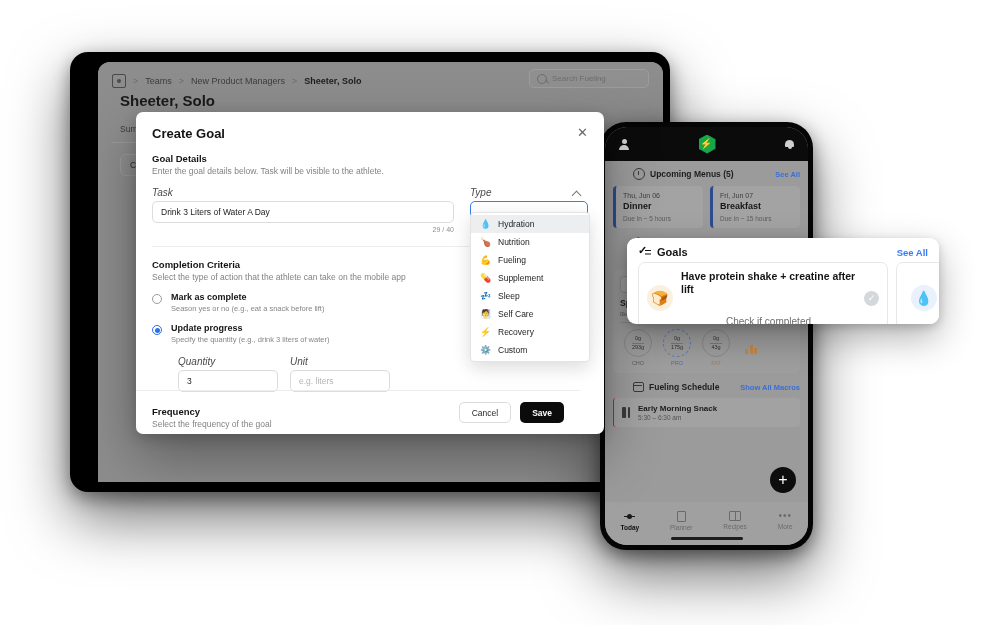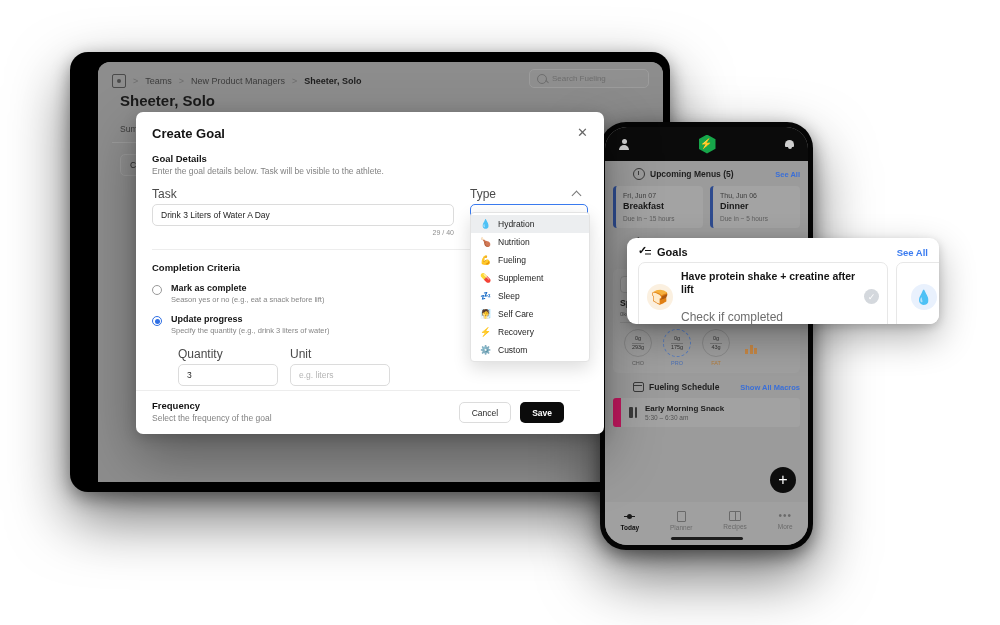--- a/index.html
+++ b/index.html
@@ -137,21 +137,21 @@
   .ring-div{width:12px;height:1px;background:#7d7d7d;margin:1px 0;}
   .ring-bot{font-size:5.5px;color:#333;line-height:1;}
   .ring-lbl{font-size:5.5px;margin-top:3px;color:#5c5c5c;}
   .ring-lbl.cho{color:#5c5c5c;}
   .ring-lbl.pro{color:#4a6fb5;}
   .ring-lbl.fat{color:#b07a3a;}
   .bar-mini{display:flex;align-items:flex-end;gap:1.5px;height:12px;margin-left:4px;}
   .bar-mini i{width:3px;background:#c78846;display:block;}
 
   .fuel-row{
-    background:#a2a2a2;border-left:8px solid #be185d;border-radius:3px;
+    background:#a2a2a2;border-left:1px solid #be185d;border-radius:3px;
     padding:6px 8px;display:flex;align-items:center;gap:7px;margin-top:5px;
   }
   .ic-fork{width:9px;height:11px;position:relative;flex:none;}
   .ic-fork:before{content:"";position:absolute;left:0;top:0;width:3.5px;height:11px;
     background:linear-gradient(#3a3a3a,#3a3a3a) no-repeat;border-radius:1px;}
   .ic-fork:after{content:"";position:absolute;left:6px;top:0;width:2px;height:11px;background:#3a3a3a;border-radius:1px;}
   .fuel-name{font-size:8px;font-weight:bold;color:#1c1c1c;}
   .fuel-time{font-size:6.5px;color:#555;margin-top:1px;}
   .fab{
     position:absolute;right:12px;bottom:52px;width:26px;height:26px;border-radius:50%;
@@ -196,41 +196,41 @@
     padding:7px 8px;display:flex;align-items:center;gap:8px;box-sizing:border-box;
   }
   .goal-card.second{width:56px;justify-content:center;}
   .goal-emoji-wrap{
     width:26px;height:26px;border-radius:50%;background:#fbf0e0;flex:none;
     display:flex;align-items:center;justify-content:center;font-size:14px;
   }
   .goal-emoji-wrap.blue{background:#e9f1fd;}
   .goal-text{flex:1;min-width:0;}
   .goal-name{font-size:10.5px;font-weight:bold;color:#151515;line-height:1.22;}
-  .goal-sub{font-size:12px;color:#6d6d6d;margin-top:14px;}
+  .goal-sub{font-size:10px;color:#6d6d6d;margin-top:20px;text-align:center;}
   .goal-check{
     width:15px;height:15px;border-radius:50%;background:#d4d8dd;flex:none;
     display:flex;align-items:center;justify-content:center;color:#fff;font-size:9px;
   }
 
   
   .modal{
     position:absolute;left:136px;top:112px;width:468px;height:322px;background:#fff;
     border-radius:7px;box-shadow:0 22px 55px rgba(0,0,0,.35), 0 4px 14px rgba(0,0,0,.18);
     overflow:visible;
   }
   .modal-head{
     display:flex;align-items:flex-start;justify-content:space-between;padding:14px 16px 0;
   }
   .modal-title{font-size:13px;font-weight:bold;color:#141414;}
   .modal-close{font-size:13px;color:#666;line-height:1;cursor:pointer;}
   .modal-body{padding:12px 16px 0;}
   .sec-title{font-size:9.5px;font-weight:bold;color:#141414;}
   .sec-desc{font-size:8.5px;color:#828282;margin-top:2px;}
-  .fld-label{font-size:12px;color:#4a4a4a;margin-bottom:3px;}
+  .fld-label{font-size:10px;color:#4a4a4a;margin-bottom:3px;font-style:italic;}
   .row2{display:flex;gap:16px;margin-top:11px;}
   .col-task{flex:1;}
   .col-type{width:118px;flex:none;position:relative;}
   .inp{
     width:100%;height:22px;border:1px solid #dcdcdc;border-radius:5px;background:#fff;
     font-size:8.5px;color:#1b1b1b;padding:0 8px;box-sizing:border-box;font-family:inherit;
     display:flex;align-items:center;
   }
   .inp.focused{border:1.4px solid #3a7bf0;}
   .counter{font-size:7px;color:#8e8e8e;text-align:right;margin-top:3px;}
@@ -323,28 +323,28 @@
         <div class="ph-sec-head">
           <div class="ph-sec-title">
             <span class="ic-clock"></span>
             <span>Upcoming Menus (5)</span>
           </div>
           <span class="ph-link">See All</span>
         </div>
 
         <div class="menu-cards">
           <div class="menu-card">
+            <div class="menu-date">Thu, Jun 06</div>
+            <div class="menu-meal">Dinner</div>
+            <div class="menu-due">Due in ~ 5 hours</div>
+          </div>
+          <div class="menu-card">
             <div class="menu-date">Fri, Jun 07</div>
             <div class="menu-meal">Breakfast</div>
             <div class="menu-due">Due in ~ 15 hours</div>
-          </div>
-          <div class="menu-card">
-            <div class="menu-date">Thu, Jun 06</div>
-            <div class="menu-meal">Dinner</div>
-            <div class="menu-due">Due in ~ 5 hours</div>
           </div>
         </div>
 
         <div class="ph-sec-head">
           <div class="ph-sec-title">
             <span class="ic-check"></span>
             <span>Goals</span>
           </div>
         </div>
 
@@ -490,20 +490,21 @@
               <span>Custom</span>
             </div>
           </div>
         </div>
       </div>
 
       <div class="rule"></div>
 
       <div class="crit">
         <div class="sec-title">Completion Criteria</div>
+        <div class="sec-desc">Select the type of action that the athlete can take on the mobile app</div>
 
         <div class="radio-row">
           <span class="radio"></span>
           <div>
             <div class="radio-name">Mark as complete</div>
             <div class="radio-desc">Season yes or no (e.g., eat a snack before lift)</div>
           </div>
         </div>
 
         <div class="radio-row">

